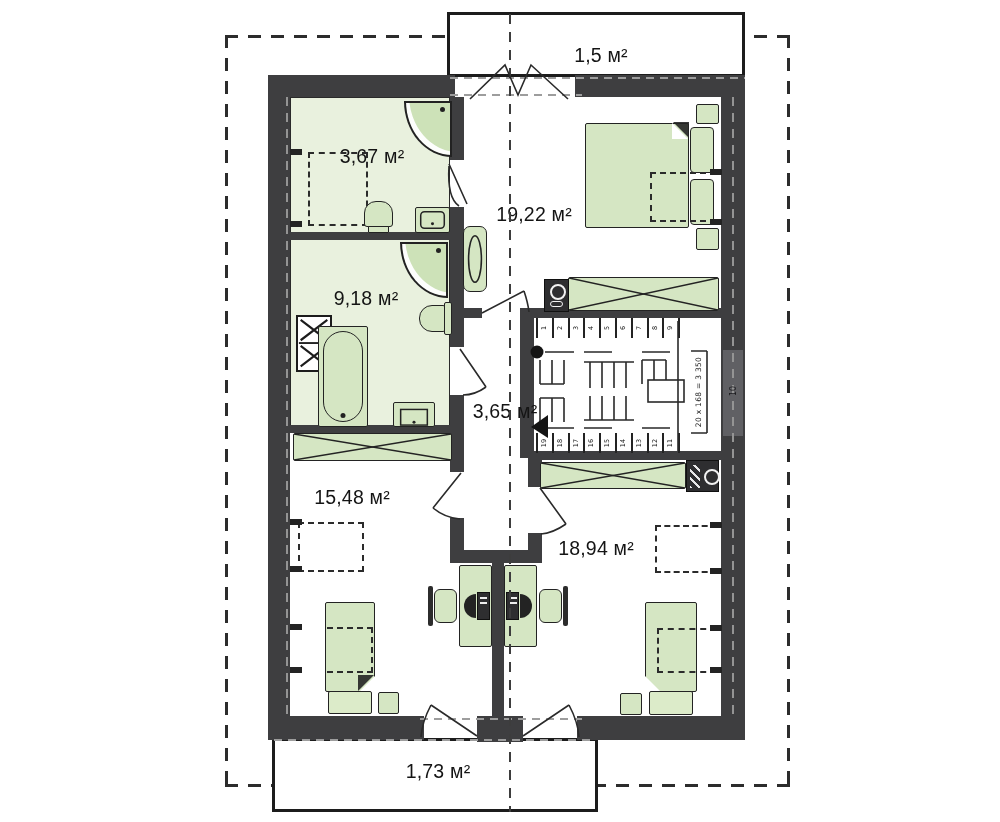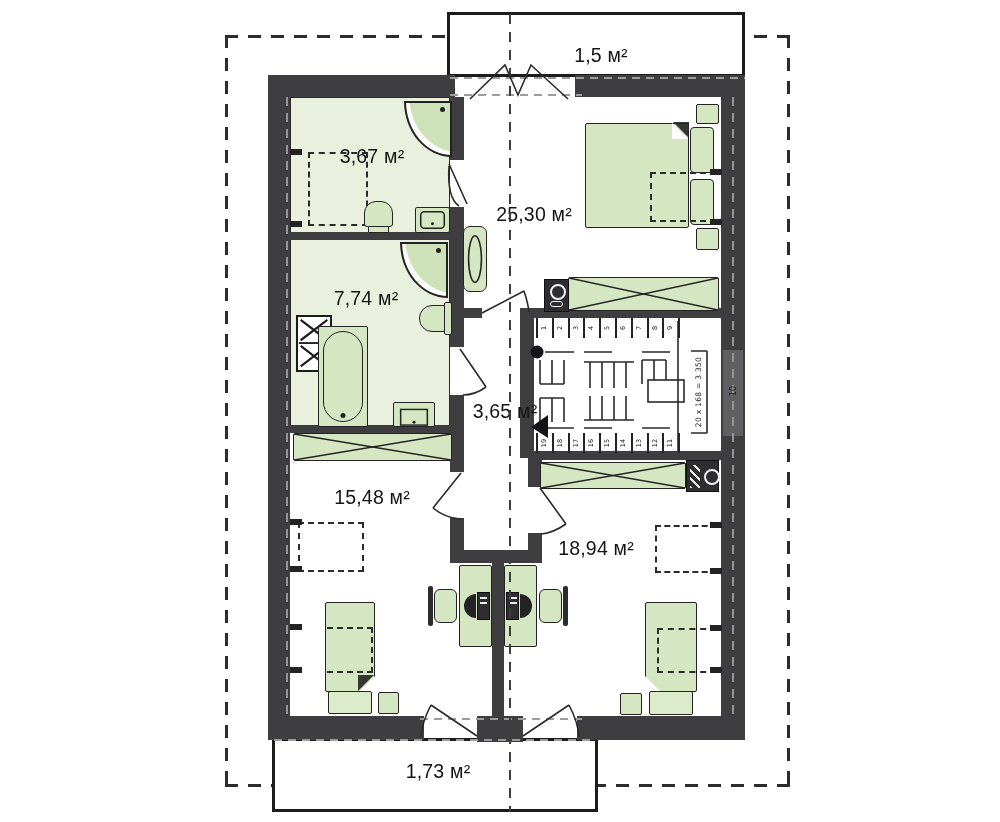--- a/index.html
+++ b/index.html
@@ -110,21 +110,21 @@
   <div class="tick" style="left:290px;top:221px;width:12px;height:6px;"></div>
   <div class="furn" style="left:364px;top:201px;width:29px;height:26px;border-radius:12px 12px 3px 3px;"></div>
   <div class="furn" style="left:368px;top:226px;width:21px;height:7px;border-radius:1px;"></div>
   <div class="furn" style="left:415px;top:207px;width:35px;height:26px;">
     <svg viewBox="0 0 35 26" preserveAspectRatio="none">
         <rect x="5" y="4" width="25" height="18" rx="4" fill="none" stroke="#232323" stroke-width="1.6"></rect>
         <circle cx="17.5" cy="17" r="1.6" fill="#232323"></circle>
       </svg>
   </div>
 
-  <div class="lbl" style="left:366px;top:298px;">7,74 м²</div>
+  <div class="lbl" style="left:366px;top:298px;">9,18 м²</div>
   <div class="shower" style="left:400px;top:242px;width:48px;height:56px;">
       <span class="dot"></span>
     </div>
   <div class="abs" style="left:296px;top:315px;width:36px;height:57px;background:#fff;border:2px solid #1c1c1c;">
     <svg width="100%" height="100%" viewBox="0 0 36 57" preserveAspectRatio="none">
       <line x1="1" y1="28" x2="35" y2="28" stroke="#1c1c1c" stroke-width="2"></line>
       <path d="M3,3 L33,25 M33,3 L3,25 M3,31 L33,53 M33,31 L3,53" stroke="#1c1c1c" stroke-width="2.4" fill="none"></path>
     </svg>
   </div>
   <div class="furn" style="left:318px;top:326px;width:50px;height:101px;">
@@ -139,21 +139,21 @@
         <circle cx="21" cy="21" r="1.6" fill="#232323"></circle>
       </svg>
   </div>
 
   <div class="furn" style="left:463px;top:226px;width:24px;height:66px;border-radius:7px;">
     <svg viewBox="0 0 24 66" preserveAspectRatio="none">
         <ellipse cx="12" cy="33" rx="7" ry="24" fill="none" stroke="#232323" stroke-width="1.7"></ellipse>
       </svg>
   </div>
 
-  <div class="lbl" style="left:534px;top:214px;">25,30 м²</div>
+  <div class="lbl" style="left:534px;top:214px;">19,22 м²</div>
   <div class="furn" style="left:585px;top:123px;width:104px;height:105px;">
     <span class="fold-br" style="right:auto;left:86px;top:-1px;transform:rotate(90deg);transform-origin:8px 8px;"></span>
   </div>
   <div class="furn" style="left:690px;top:127px;width:24px;height:46px;border-radius:4px;"></div>
   <div class="furn" style="left:690px;top:179px;width:24px;height:46px;border-radius:4px;"></div>
   <div class="furn" style="left:696px;top:104px;width:23px;height:20px;"></div>
   <div class="furn" style="left:696px;top:228px;width:23px;height:22px;"></div>
   <div class="dashbox no-r" style="left:650px;top:172px;width:66px;height:50px;"></div>
   <div class="tick" style="left:710px;top:169px;width:12px;height:6px;"></div>
   <div class="tick" style="left:710px;top:219px;width:12px;height:6px;"></div>
@@ -188,21 +188,21 @@
       <span class="stepnum" style="left: 591.4px; top: 443px;">16</span>
       <span class="stepnum" style="left: 607.2px; top: 443px;">15</span>
       <span class="stepnum" style="left: 623px; top: 443px;">14</span>
       <span class="stepnum" style="left: 638.8px; top: 443px;">13</span>
       <span class="stepnum" style="left: 654.6px; top: 443px;">12</span>
       <span class="stepnum" style="left: 670.4px; top: 443px;">11</span>
     </div>
   <div class="stepnum" style="left:733px;top:391px;font-size:8px;color:#17171a;">10</div>
   <div class="stairnote" style="left:698px;top:392px;">20 x 168 = 3 350</div>
 
-  <div class="lbl" style="left:372px;top:497px;">15,48 м²</div>
+  <div class="lbl" style="left:352px;top:497px;">15,48 м²</div>
   <div class="furn" style="left:293px;top:433px;width:159px;height:28px;">
     <svg viewBox="0 0 100 100" preserveAspectRatio="none">
         <line x1="0" y1="0" x2="100" y2="100" stroke="#232323" stroke-width="1.5" vector-effect="non-scaling-stroke"></line>
         <line x1="0" y1="100" x2="100" y2="0" stroke="#232323" stroke-width="1.5" vector-effect="non-scaling-stroke"></line>
       </svg>
   </div>
   <div class="dashbox" style="left:298px;top:522px;width:66px;height:50px;"></div>
   <div class="tick" style="left:290px;top:519px;width:12px;height:6px;"></div>
   <div class="tick" style="left:290px;top:566px;width:12px;height:6px;"></div>
   <div class="furn" style="left:325px;top:602px;width:50px;height:90px;">

